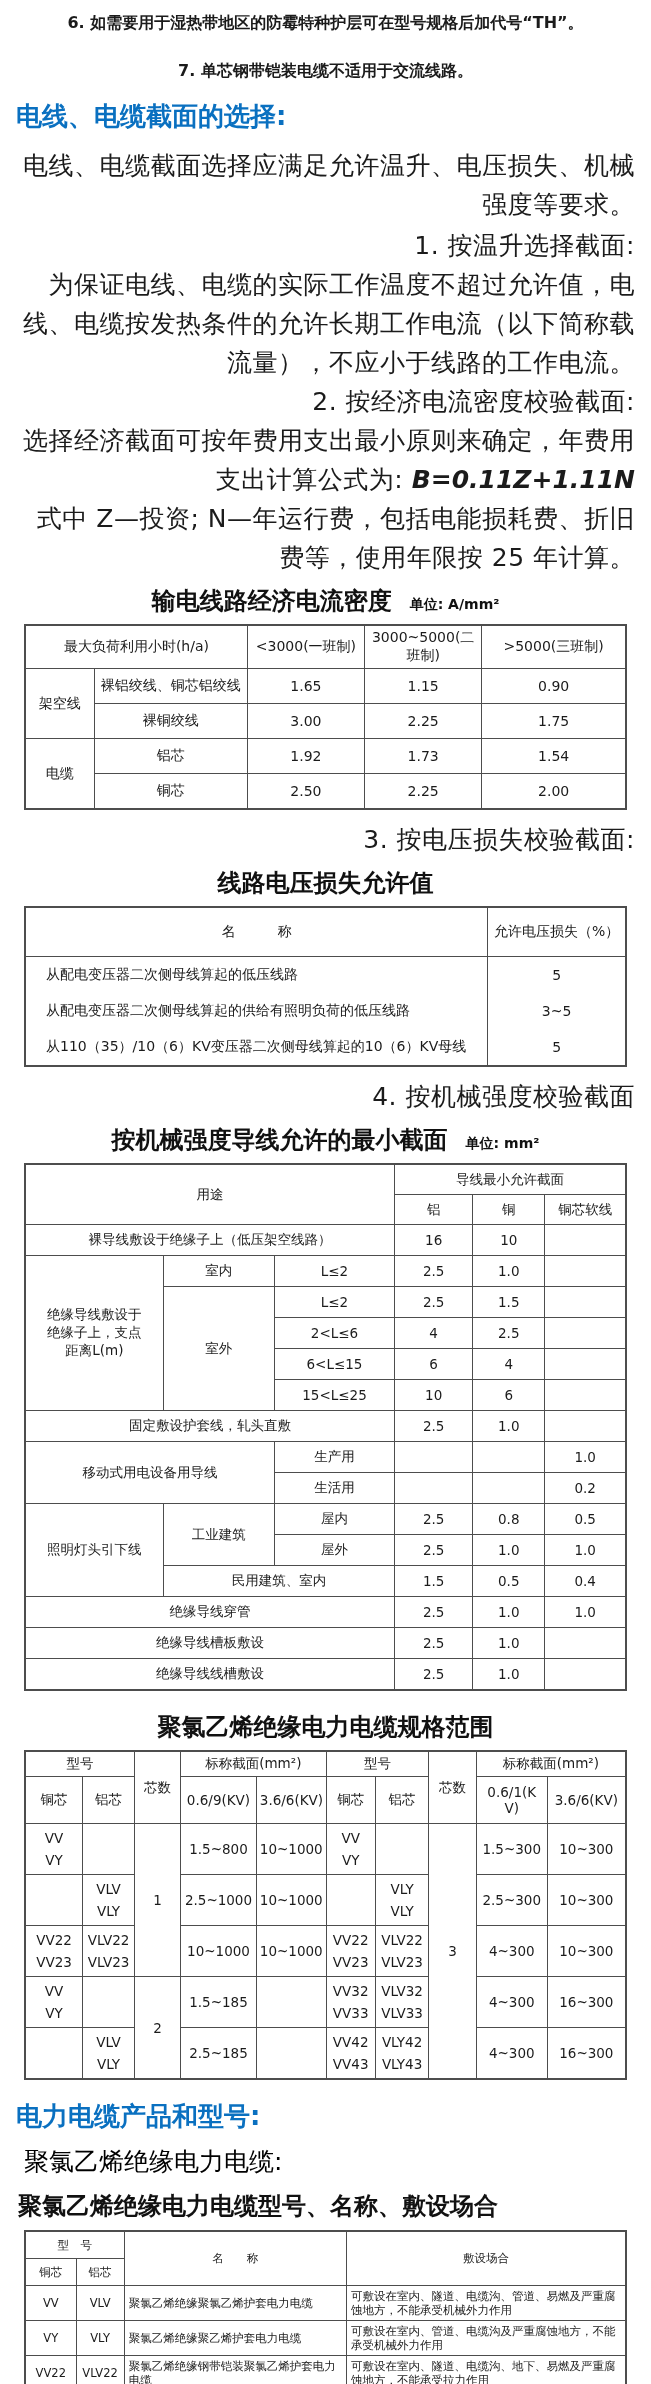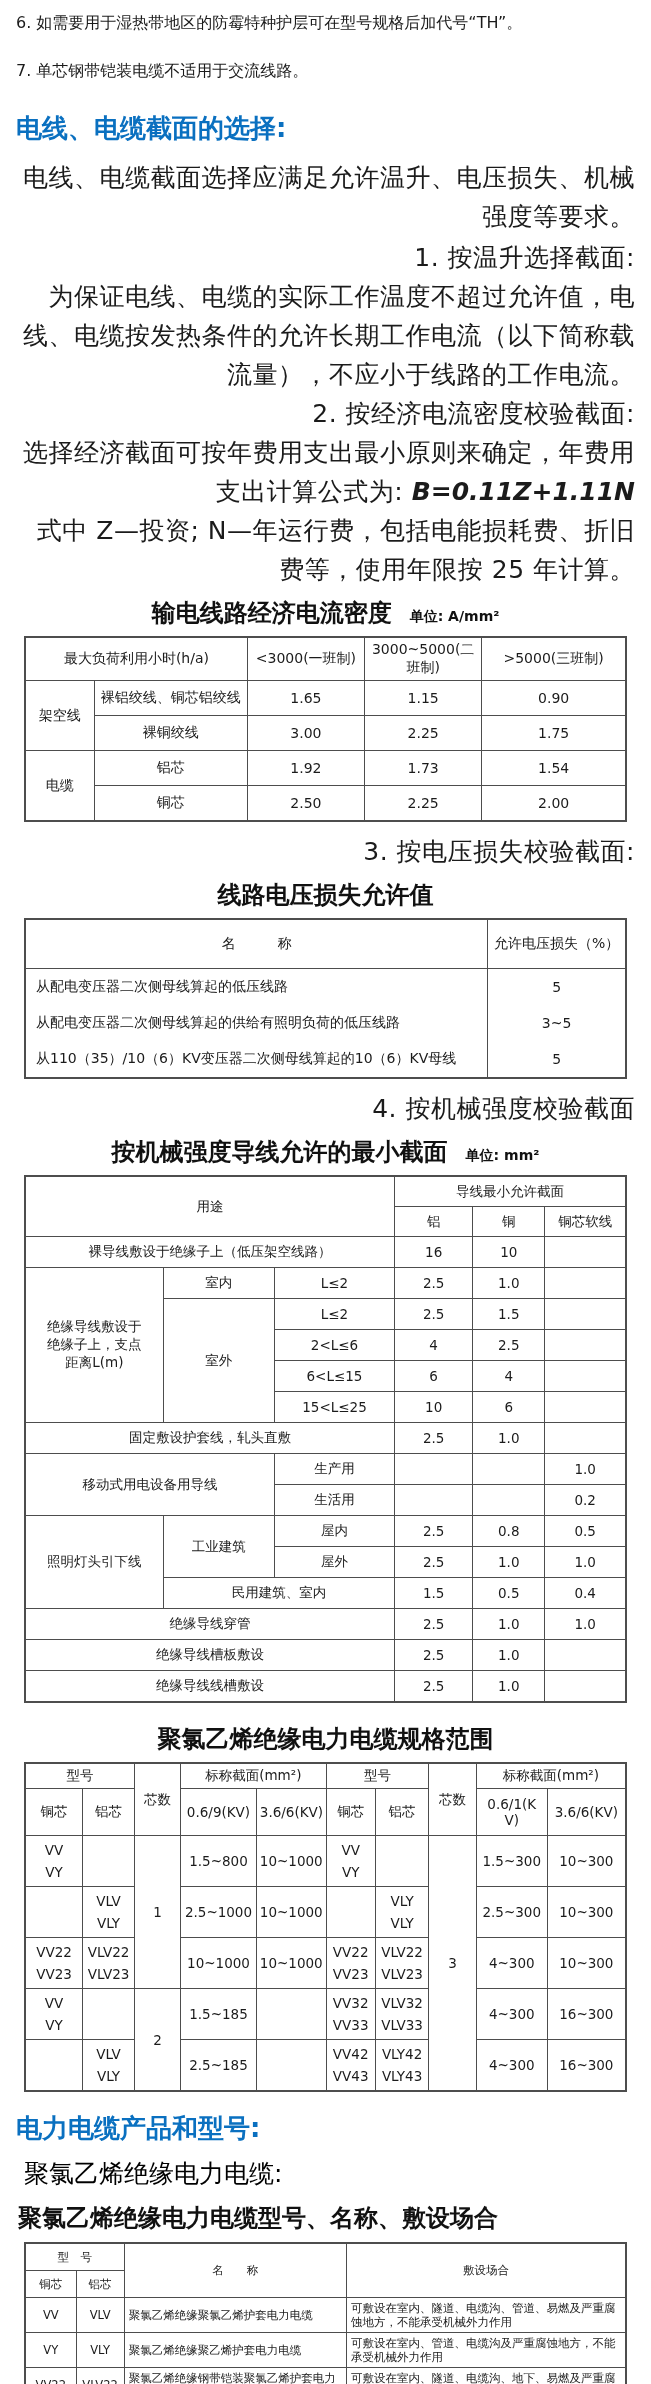--- a/index.html
+++ b/index.html
@@ -2,21 +2,21 @@
 <html><head>
 <meta charset="utf-8">
 <style>
   html,body{margin:0;padding:0;background:#ffffff;}
   body{
     width:651px;height:2384px;overflow:hidden;position:relative;
     font-family:"DejaVu Sans","Liberation Sans",sans-serif;
     color:#1b1b1b;box-sizing:border-box;
   }
   .page{padding:12px 16px 0 16px;box-sizing:border-box;}
-  .note{font-size:16px;line-height:22px;margin:0 0 26px 0;font-weight:400;}
+  .note{font-size:16px;line-height:22px;margin:0 0 26px 0;font-weight:700;text-align:center;}
   .h-blue{color:#0a70c0;font-size:26px;font-weight:700;margin:0 0 12px 0;line-height:36px;}
   .h-black{color:#000000;font-size:25px;font-weight:400;margin:0 0 10px 8px;line-height:36px;}
   p.body{font-size:25px;line-height:39px;margin:0 0 0 0;font-weight:500;letter-spacing:.5px;text-align:right;}
   p.body.gap{margin-bottom:2px;}
   .formula{font-weight:700;letter-spacing:0;font-style:italic;}
   .title-row{display:flex;justify-content:center;align-items:baseline;gap:18px;margin:8px 0 7px 0;}
   .title-row.left{justify-content:flex-start;padding-left:2px;}
   .tbl-title{font-size:24px;font-weight:700;color:#111;}
   .unit{font-size:14px;font-weight:700;color:#111;}
   table{border-collapse:collapse;table-layout:fixed;width:603px;margin:0 auto 0 auto;
@@ -24,21 +24,21 @@
   th,td{border:1px solid #4d4d4d;text-align:center;vertical-align:middle;padding:2px 3px;
         font-weight:500;overflow:hidden;}
   table{border:2px solid #4d4d4d;}
   th{font-weight:500;}
   
   .t1 th{height:38px;}
   .t1 td{height:30px;}
   
   .t2 th{height:44px;}
   .t2 td{height:32px;border-top:none;border-bottom:none;}
-  .t2 td.name{text-align:left;padding-left:10px;}
+  .t2 td.name{text-align:left;padding-left:20px;}
   
   .t3{font-size:13.5px;}
   .t3 th{height:25px;}
   .t3 td{height:26px;}
   
   .t4{font-size:13.5px;}
   .t4 .codes{white-space:pre-line;line-height:22px;}
   .t4 td{height:46px;}
   .t4 th.h1{height:20px;}
   .t4 th.h2{height:42px;}
@@ -49,21 +49,21 @@
   .t5 td.l{text-align:left;padding-left:4px;}
   .sp-after-t1{height:10px;} .sp-after-t2{height:10px;} .sp-after-t3{height:12px;}
   .sp-after-t4{height:18px;}
 </style>
 </head>
 <body>
 
 <div class="page">
 
   <p class="note">6. 如需要用于湿热带地区的防霉特种护层可在型号规格后加代号“TH”。</p>
-  <p class="note" style="margin-bottom:28px;">7. 单芯钢带铠装电缆不适用于交流线路。</p>
+  <p class="note" style="margin-bottom:16px;">7. 单芯钢带铠装电缆不适用于交流线路。</p>
 
   <h2 class="h-blue">电线、电缆截面的选择:</h2>
   <p class="body gap">电线、电缆截面选择应满足允许温升、电压损失、机械强度等要求。</p>
   <p class="body">1. 按温升选择截面:</p>
   <p class="body">为保证电线、电缆的实际工作温度不超过允许值，电线、电缆按发热条件的允许长期工作电流（以下简称载流量），不应小于线路的工作电流。</p>
   <p class="body">2. 按经济电流密度校验截面:</p>
   <p class="body"><span>选择经济截面可按年费用支出最小原则来确定，年费用支出计算公式为: </span><span class="formula">B=0.11Z+1.11N</span></p>
   <p class="body" style="margin-bottom:6px;">式中 Z—投资; N—年运行费，包括电能损耗费、折旧费等，使用年限按 25 年计算。</p>
 
   <div class="title-row">

